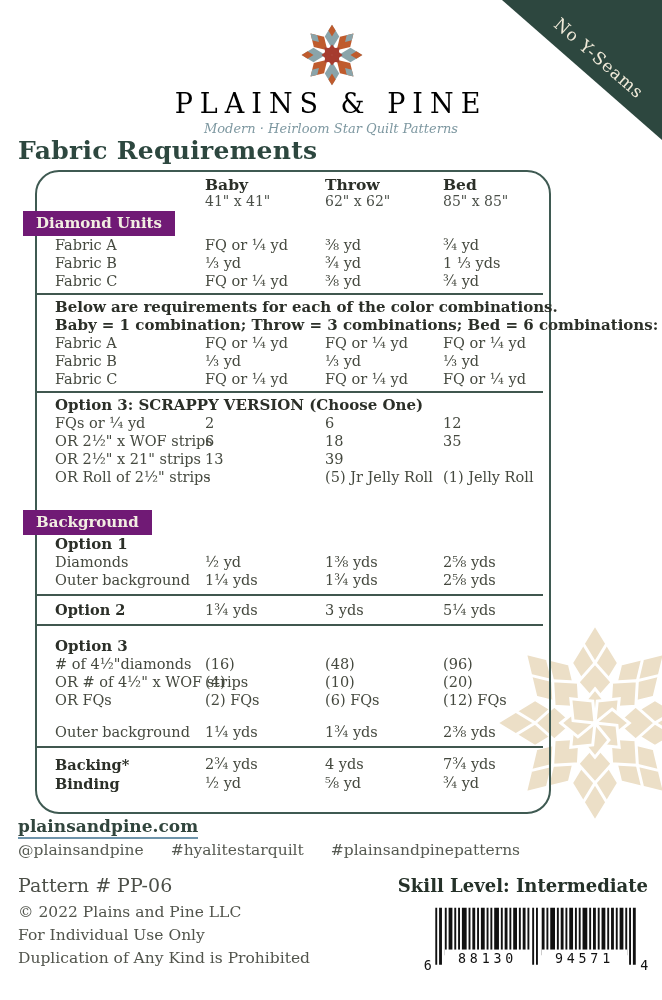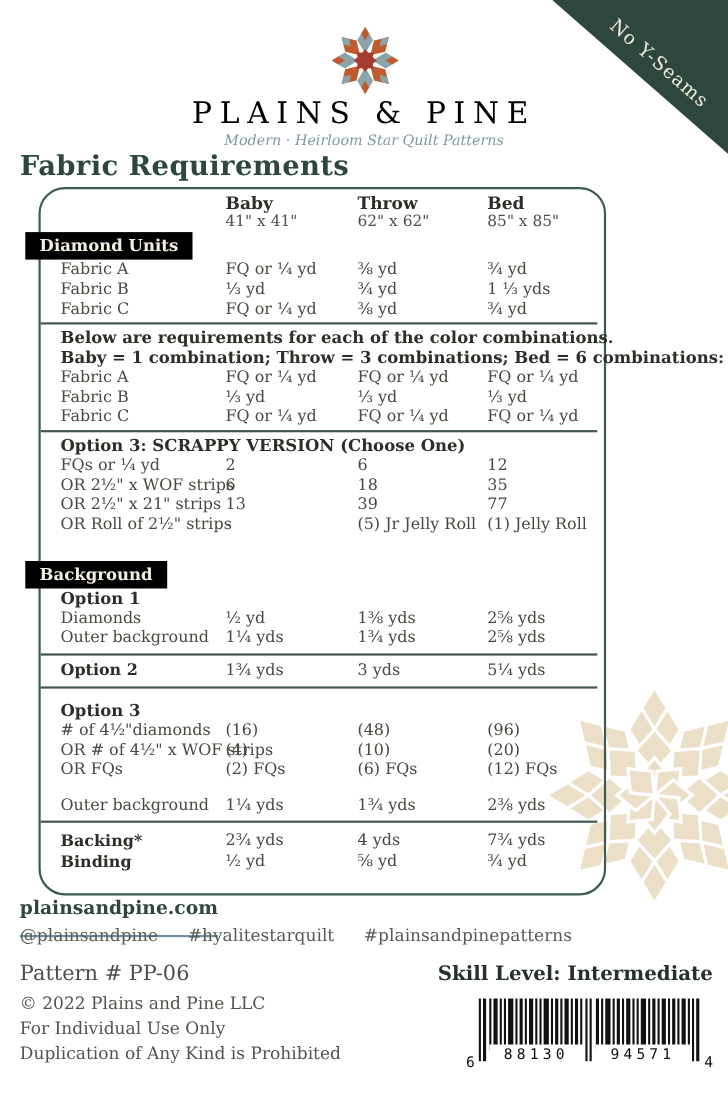--- a/index.html
+++ b/index.html
@@ -42,29 +42,29 @@
     font-size:14.5px;line-height:18px;color:#45493f;}
   .row span{white-space:nowrap;}
   .hdr .c{font-weight:bold;font-size:15.5px;color:#2b2f28;}
   .hdr{height:18px;}
   .sizes{height:15px;line-height:15px;font-size:14px;color:#4a4f48;}
   .b{font-weight:bold;color:#2b2f28;}
   .trow-title{font-size:15px;font-weight:bold;color:#2b2f28;height:18px;line-height:18px;}
   .note{font-size:15px;font-weight:bold;color:#2b2f28;height:18px;line-height:18px;white-space:nowrap;}
   .tagrow{height:25px;margin-top:2px;}
   .tagrow.bg{margin-top:24px;}
-  .tag{display:inline-block;margin-left:-32px;background:#000000;color:#f2eee2;
+  .tag{display:inline-block;margin-left:-32px;background:#701a75;color:#f2eee2;
     font-size:15px;font-weight:bold;line-height:25px;padding:0 13px;}
   .hr{height:0;border-top:2px solid #40574f;margin:3px 0 3px -18px;}
   .hr.wide{margin-top:5px;margin-bottom:5px;}
   .gap6{height:6px;} .gap14{height:14px;} .gap2{height:2px;}
   .tall{height:19px;line-height:19px;}
   
   .website{position:absolute;left:18px;top:816px;font-size:17px;font-weight:bold;
-    color:#31453d;text-decoration:none;border-bottom:2px solid #6d93aa;padding-bottom:14px;z-index:2;}
+    color:#31453d;text-decoration:none;border-bottom:2px solid #6d93aa;padding-bottom:1px;z-index:2;}
   .social{position:absolute;left:18px;top:841px;font-size:15.5px;color:#565a52;z-index:2;}
   .social span{margin-right:22px;}
   .pattern-number{position:absolute;left:18px;top:874px;font-size:19px;color:#4c4f48;z-index:2;}
   .skill{position:absolute;right:14px;top:875px;font-size:18px;font-weight:bold;color:#253129;z-index:2;}
   .barcode{position:absolute;right:12px;top:906px;width:228px;height:70px;z-index:2;}
   .copyright{position:absolute;left:18px;top:901px;font-size:15.5px;color:#51544c;line-height:23px;z-index:2;}
 </style>
 </head>
 <body>
 
@@ -251,21 +251,20 @@
   <div class="row">
     <span>OR 2½" x WOF strips</span>
     <span>6</span>
     <span>18</span>
     <span>35</span>
   </div>
   <div class="row">
     <span>OR 2½" x 21" strips</span>
     <span>13</span>
     <span>39</span>
-    <span>77</span>
   </div>
   <div class="row">
     <span>OR Roll of 2½" strips</span>
     <span>-</span>
     <span>(5) Jr Jelly Roll</span>
     <span>(1) Jelly Roll</span>
   </div>
 
   <div class="tagrow bg">
     <span class="tag">Background</span>

